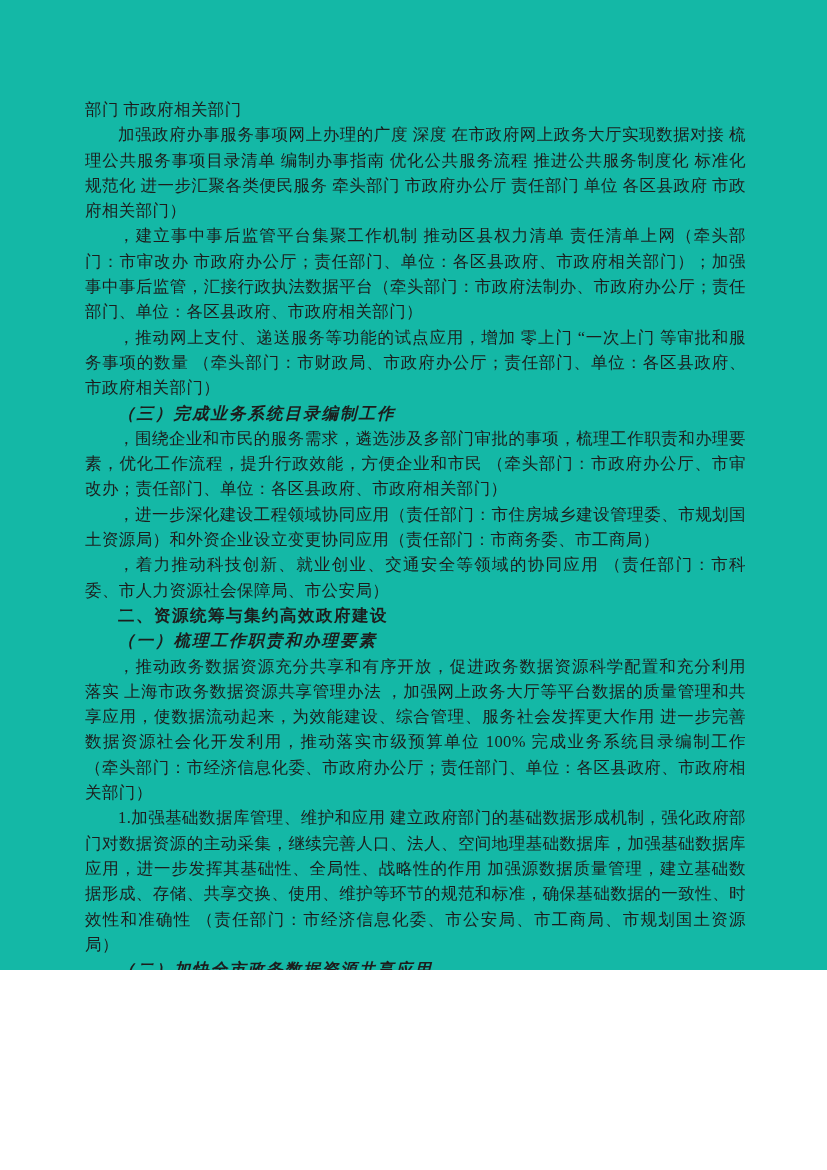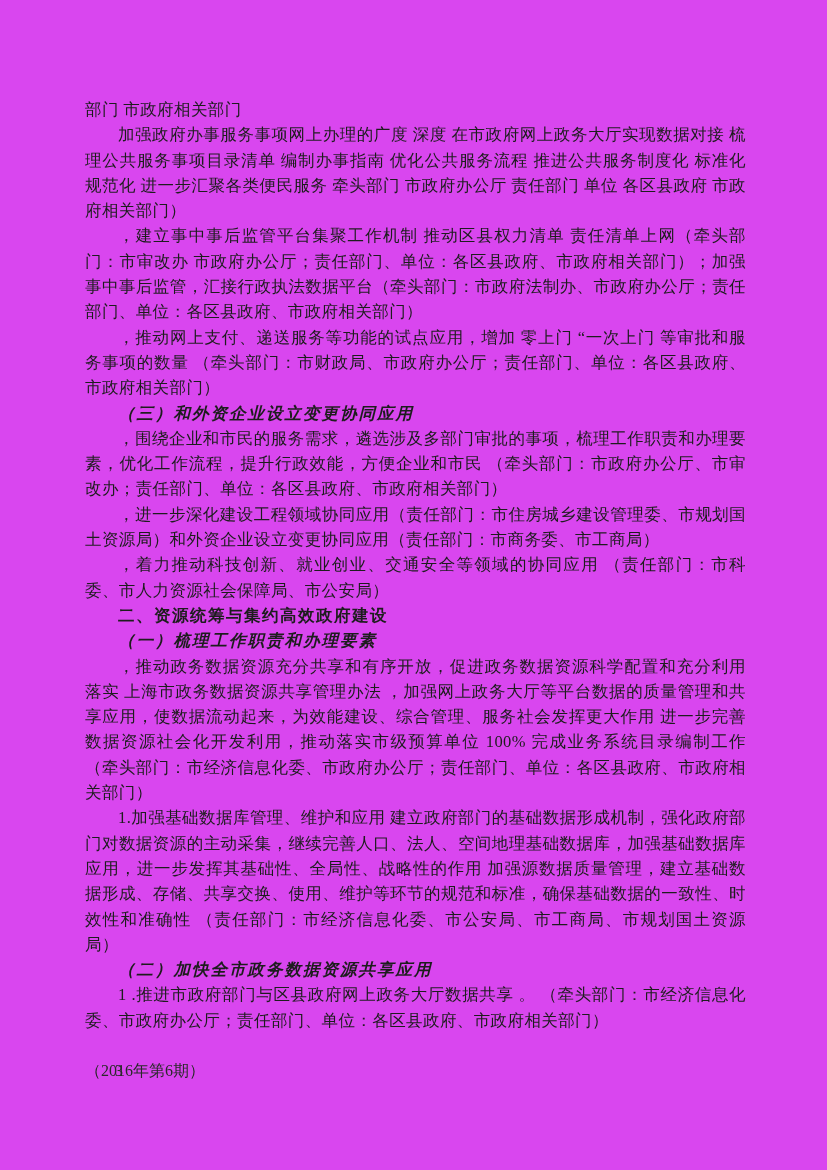--- a/index.html
+++ b/index.html
@@ -3,22 +3,22 @@
 <meta charset="utf-8">
 <style>
   html, body {
     margin: 0;
     padding: 0;
     background: #ffffff;
   }
   .page {
     position: relative;
     width: 827px;
-    height: 1170px;
-    background: #d946ef;
+    height: 970px;
+    background: #14b8a6;
     overflow: hidden;
     font-family: "Liberation Serif", "DejaVu Serif", serif;
     color: #1d1d1d;
   }
   .content {
     position: absolute;
     left: 85px;
     top: 97px;
     width: 661px;
     font-size: 16.5px;
@@ -67,21 +67,21 @@
 </style>
 </head>
 <body>
 
 <div class="page">
   <div class="content">
     <p class="cont">部门 市政府相关部门</p>
     <p class="body">加强政府办事服务事项网上办理的广度 深度 在市政府网上政务大厅实现数据对接  梳理公共服务事项目录清单 编制办事指南 优化公共服务流程 推进公共服务制度化 标准化 规范化 进一步汇聚各类便民服务   牵头部门 市政府办公厅 责任部门 单位 各区县政府 市政府相关部门）</p>
     <p class="body">，建立事中事后监管平台集聚工作机制 推动区县权力清单 责任清单上网（牵头部门：市审改办 市政府办公厅；责任部门、单位：各区县政府、市政府相关部门）；加强事中事后监管，汇接行政执法数据平台（牵头部门：市政府法制办、市政府办公厅；责任部门、单位：各区县政府、市政府相关部门）</p>
     <p class="body">，推动网上支付、递送服务等功能的试点应用，增加 零上门 “一次上门 等审批和服务事项的数量 （牵头部门：市财政局、市政府办公厅；责任部门、单位：各区县政府、市政府相关部门）</p>
-    <p class="hk">（三）和外资企业设立变更协同应用</p>
+    <p class="hk">（三）完成业务系统目录编制工作</p>
     <p class="body">，围绕企业和市民的服务需求，遴选涉及多部门审批的事项，梳理工作职责和办理要素，优化工作流程，提升行政效能，方便企业和市民  （牵头部门：市政府办公厅、市审改办；责任部门、单位：各区县政府、市政府相关部门）</p>
     <p class="body">，进一步深化建设工程领域协同应用（责任部门：市住房城乡建设管理委、市规划国土资源局）和外资企业设立变更协同应用（责任部门：市商务委、市工商局）</p>
     <p class="body">，着力推动科技创新、就业创业、交通安全等领域的协同应用  （责任部门：市科委、市人力资源社会保障局、市公安局）</p>
     <p class="hb">二、资源统筹与集约高效政府建设</p>
     <p class="hk">（一）梳理工作职责和办理要素</p>
     <p class="body">，推动政务数据资源充分共享和有序开放，促进政务数据资源科学配置和充分利用  落实 上海市政务数据资源共享管理办法 ，加强网上政务大厅等平台数据的质量管理和共享应用，使数据流动起来，为效能建设、综合管理、服务社会发挥更大作用  进一步完善数据资源社会化开发利用，推动落实市级预算单位 100%  完成业务系统目录编制工作 （牵头部门：市经济信息化委、市政府办公厅；责任部门、单位：各区县政府、市政府相关部门）</p>
     <p class="body">1.加强基础数据库管理、维护和应用  建立政府部门的基础数据形成机制，强化政府部门对数据资源的主动采集，继续完善人口、法人、空间地理基础数据库，加强基础数据库应用，进一步发挥其基础性、全局性、战略性的作用  加强源数据质量管理，建立基础数据形成、存储、共享交换、使用、维护等环节的规范和标准，确保基础数据的一致性、时效性和准确性 （责任部门：市经济信息化委、市公安局、市工商局、市规划国土资源局）</p>
     <p class="hk">（二）加快全市政务数据资源共享应用</p>
     <p class="body">1 .推进市政府部门与区县政府网上政务大厅数据共享 。 （牵头部门：市经济信息化委、市政府办公厅；责任部门、单位：各区县政府、市政府相关部门）</p>
 

